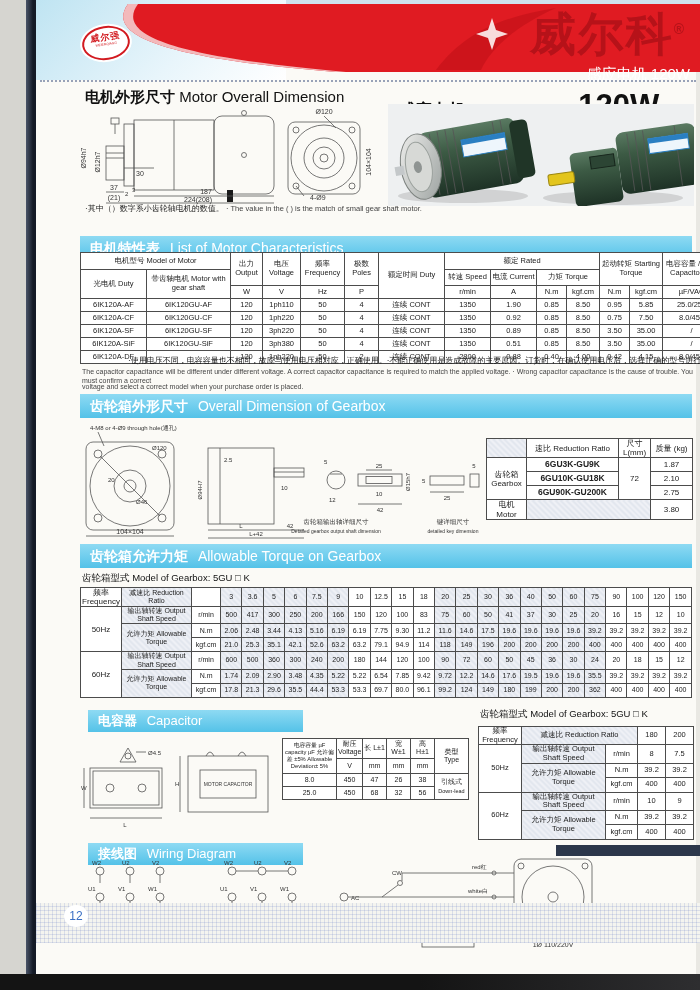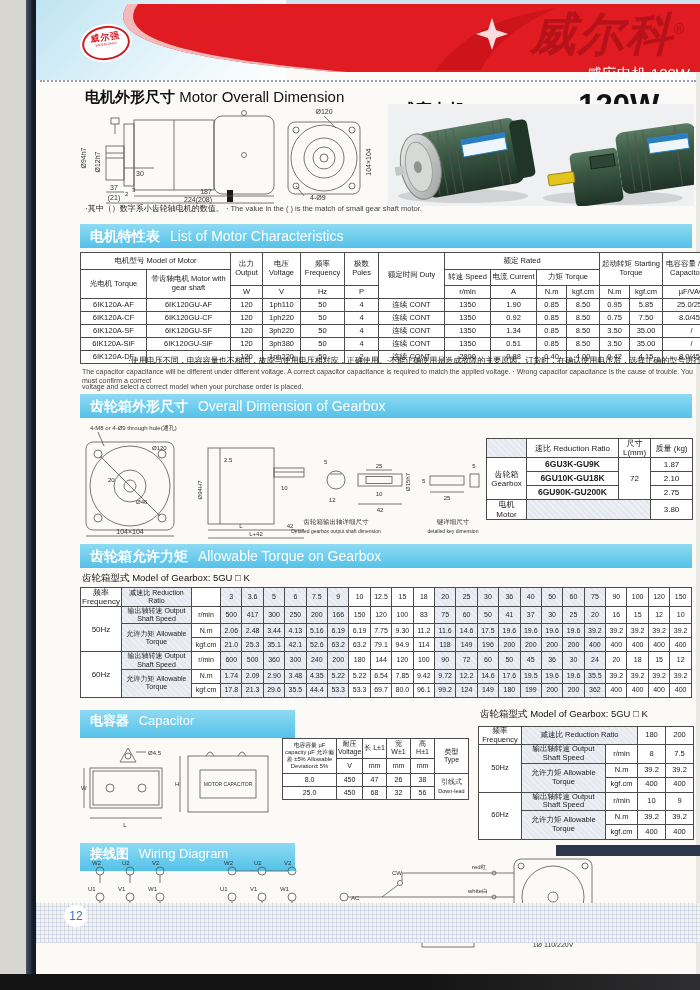--- a/index.html
+++ b/index.html
@@ -14,37 +14,37 @@
   .topstrip{left:36px;top:0;width:664px;height:6px;background:#cfe2ee;}
   
   .hdr-blue{left:36px;top:0;width:250px;height:80px;background:linear-gradient(135deg,#bfe4f2,#e8f5fb 60%,#fff);}
   .hdr-red{left:36px;top:0;width:664px;height:78px;}
   .hdr-red svg{display:block;}
   .logo-oval{left:82px;top:26px;width:44px;height:30px;background:#fff;border:2px solid #d21a20;
              border-radius:50%;transform:rotate(-8deg);text-align:center;box-shadow:0 0 0 2px #fff;}
   .logo-cn{font-size:9px;font-weight:bold;color:#d21a20;line-height:11px;margin-top:4px;letter-spacing:1px;}
   .logo-en{font-size:6px;transform:scale(.55);transform-origin:center top;color:#d21a20;line-height:5px;}
   .wm{right:14px;top:4px;font-size:46px;font-weight:bold;color:#a80f16;opacity:.75;letter-spacing:2px;
-      font-family:"Liberation Sans",sans-serif;font-style:italic;}
+      font-family:"Liberation Sans",sans-serif;}
   .wm sup{font-size:14px;}
   .hdr-prod{right:10px;top:28px;text-align:right;color:#fff;line-height:1.15;}
   .hdr-prod .cn{font-size:15px;margin-top:37px;}
   .hdr-prod .en{font-size:19px;}
   .dotline{left:40px;top:80px;width:656px;border-top:2px dotted #98a2b8;height:0;}
   
   .sec-title{font-size:15px;color:#111;white-space:nowrap;}
   .sec-title b{font-size:15px;font-weight:bold;}
   .prod-title{white-space:nowrap;color:#111;}
   .prod-title b.cn{font-size:17px;}
   .prod-title span.en{font-size:15px;}
   .prod-title b.pw{font-size:31px;}
   .bar{background:linear-gradient(180deg,#8edaf3,#54c2e8);color:#fff;height:24px;line-height:24px;
        padding:0 10px;box-sizing:border-box;white-space:nowrap;font-size:14px;}
   .bar b{margin-right:6px;}
-  .bar.small{height:28px;line-height:22px;font-size:13px;}
+  .bar.small{height:22px;line-height:22px;font-size:13px;margin-left:8px;}
   
   table{border-collapse:collapse;table-layout:fixed;background:#fff;}
   td,th{border:1px solid #4c4c4c;text-align:center;vertical-align:middle;padding:0 1px;
         font-weight:normal;overflow:hidden;line-height:1.15;}
   .hatch{background:repeating-linear-gradient(45deg,#e2e6ee 0 2px,#eff1f6 2px 4px);}
   
   .ch{width:612px;font-size:7.5px;}
   .ch th{font-size:7.5px;}
   .ch .r1 th{height:16px;} .ch .r2 th{height:15px;} .ch .r3 th{height:12px;}
   .ch tbody td{height:12px;font-size:7.5px;}
@@ -214,21 +214,21 @@
     <rect x="44" y="40" width="24" height="12" fill="#2c4534" stroke="#16241b"></rect>
   </g>
 </svg>
 </div>
 
 <div class="abs note1" style="left:85px;top:203px;">
   <span>·其中（）数字系小齿轮轴电机的数值。</span>
   <span style="color:#444;font-size:7.5px;">· The value in the ( ) is the match of small gear shaft motor.</span>
 </div>
 
-<div class="abs bar" style="left:80px;top:224px;width:612px;">
+<div class="abs bar" style="left:80px;top:236px;width:612px;">
   <b>电机特性表</b>
   <span>List of Motor Characteristics</span>
 </div>
 
 <table class="ch abs" style="left:80px;top:252px;">
   <colgroup>
     <col style="width:66px">
       <col style="width:84px">
       <col style="width:32px">
       <col style="width:38px">
@@ -249,21 +249,21 @@
       <th rowspan="2">出力 Output</th>
       <th rowspan="2">电压 Voltage</th>
       <th rowspan="2">频率 Frequency</th>
       <th rowspan="2">极数 Poles</th>
       <th rowspan="3">额定时间 Duty</th>
       <th colspan="4">额定 Rated</th>
       <th colspan="2" rowspan="2">起动转矩 Starting Torque</th>
       <th rowspan="2">电容容量 / 耐压 Capacitor/Ve</th>
     </tr>
     <tr class="r2">
-      <th rowspan="2">光电机 Torque</th>
+      <th rowspan="2">光电机 Duty</th>
       <th rowspan="2">带齿轴电机 Motor with gear shaft</th>
       <th>转速 Speed</th>
       <th>电流 Current</th>
       <th colspan="2">力矩 Torque</th>
     </tr>
     <tr class="r3">
       <th>W</th>
       <th>V</th>
       <th>Hz</th>
       <th>P</th>
@@ -311,21 +311,21 @@
       </tr>
       <tr>
         <td>6IK120A-SF</td>
         <td>6IK120GU-SF</td>
         <td>120</td>
         <td>3ph220</td>
         <td>50</td>
         <td>4</td>
         <td>连续 CONT</td>
         <td>1350</td>
-        <td>1.34</td>
+        <td>0.89</td>
         <td>0.85</td>
         <td>8.50</td>
         <td>3.50</td>
         <td>35.00</td>
         <td>/</td>
       </tr>
       <tr>
         <td>6IK120A-SiF</td>
         <td>6IK120GU-SiF</td>
         <td>120</td>

